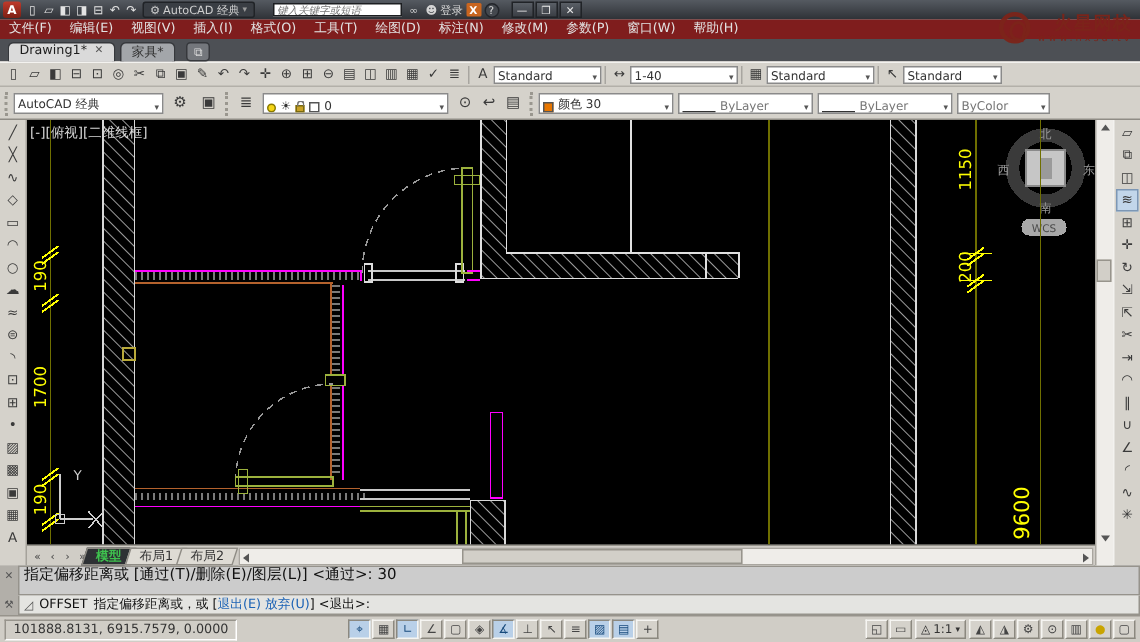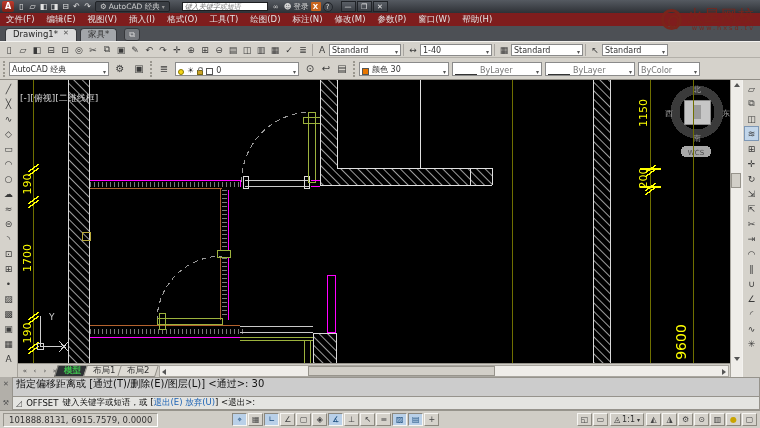--- a/index.html
+++ b/index.html
@@ -35,21 +35,21 @@
   .menubar{height:13px;background:#7f1d1d;display:flex;align-items:center;color:#e2e2e2;font-size:8.5px}
   .menu-item{padding:0 6px;line-height:13px;white-space:nowrap}
 
   
   .watermark{position:absolute;top:8px;right:5px;display:flex;align-items:center;gap:5px;color:#7c241a;
              opacity:.95;z-index:60;pointer-events:none}
   .wm-logo{width:21px;height:21px;border:3px solid #7c241a;border-radius:50%;position:relative}
   .wm-logo::after{content:"";position:absolute;left:4px;top:3px;width:7px;height:9px;border:2px solid #7c241a;
                   border-radius:50% 50% 0 50%;transform:rotate(15deg)}
   .wm-col{display:flex;flex-direction:column;align-items:flex-end;line-height:1}
-  .wm-brand{font-size:16px;font-weight:normal;letter-spacing:1px}
+  .wm-brand{font-size:12px;font-weight:bold;letter-spacing:1px}
   .wm-url{font-size:6.5px;letter-spacing:2px;margin-top:1px}
 
   
   .tabbar{height:15px;background:#4d5055;display:flex;align-items:flex-end;padding-left:5px;gap:3px}
   .ftab{height:13px;padding:0 7px;font-size:8.5px;display:flex;align-items:flex-start;gap:5px;
         border-radius:4px 4px 0 0;border:1px solid #36383c;border-bottom:none;white-space:nowrap}
   .ftab.active{background:#dadada;color:#1d1d1d}
   .ftab.inactive{background:#a3a6aa;color:#2e2e2e}
   .ftab .x{font-size:7px;color:#555}
   .newtab{width:16px;height:13px;margin-left:4px;background:#74777c;border:1px solid #36383c;border-radius:3px;
@@ -79,21 +79,21 @@
 
   
   .main{display:flex;height:297px}
   .vtools{width:18px;background:#d5d2cb;display:flex;flex-direction:column;align-items:center;padding-top:1px}
   .vtools.left{border-right:1px solid #a5a29b}
   .vtools.right{border-left:1px solid #f3f2ef}
   .vtools .tbtn{width:15px;height:15px;font-size:9px}
   .vtools .tbtn.on{background:#c2d6ea;border:1px solid #7d97b5}
   .canvas-col{width:712px;display:flex;flex-direction:column}
   .canvas{position:relative;width:712px;height:283px;background:#000;overflow:hidden}
-  .vp-label{position:absolute;top:12px;left:2px;color:#d6d6d6;font-size:9px;letter-spacing:0;white-space:nowrap}
+  .vp-label{position:absolute;top:2px;left:2px;color:#d6d6d6;font-size:9px;letter-spacing:0;white-space:nowrap}
 
   .bottom-strip{height:14px;background:#d0cdc6;display:flex;align-items:center;border-top:1px solid #97948c;padding-left:2px}
   .navbtn{width:10px;height:12px;display:flex;align-items:center;justify-content:center;font-size:7px;color:#444}
   .ltab{height:12px;padding:0 7px;font-size:8.5px;display:flex;align-items:center;transform:skewX(-18deg);
         border:1px solid #8f8c85;margin-left:-4px;background:#dedbd4;color:#333}
   .ltab>span{transform:skewX(18deg)}
   .ltab.active{background:#2e3134;color:#3ec24e;font-weight:bold}
   .hscroll{flex:1;height:12px;background:#efede9;border:1px solid #a9a69f;position:relative;margin:0 1px}
   .hthumb{position:absolute;left:26%;width:33%;top:0;height:10px;background:#d2cfc8;border:1px solid #97948c}
   .arr{width:0;height:0;position:absolute}
@@ -517,21 +517,21 @@
       <span data-name="customize-command-icon">⚒</span>
     </div>
     <div class="cmd-body">
       <div class="cmd-hist" data-name="command-history">
         <div data-name="command-history-line">指定偏移距离或 [通过(T)/删除(E)/图层(L)] &lt;通过&gt;: 30</div>
       </div>
       <div class="cmd-line" data-name="command-input-line">
         <span class="cmd-badge" data-name="command-autocomplete-icon">◿</span>
         <span data-name="active-command-name">OFFSET</span>
         <span style="display:flex;white-space:pre">
-          <span data-name="command-prompt">键入关键字或短语，或 [</span>
+          <span data-name="command-prompt">指定偏移距离或，或 [</span>
           <span class="opt" data-name="command-option-exit">退出(E)</span>
           <span> </span>
           <span class="opt" data-name="command-option-undo">放弃(U)</span>
           <span data-name="command-prompt-tail">] &lt;退出&gt;:</span>
         </span>
       </div>
     </div>
   </div>
 
   <div class="statusbar" data-name="status-bar">

